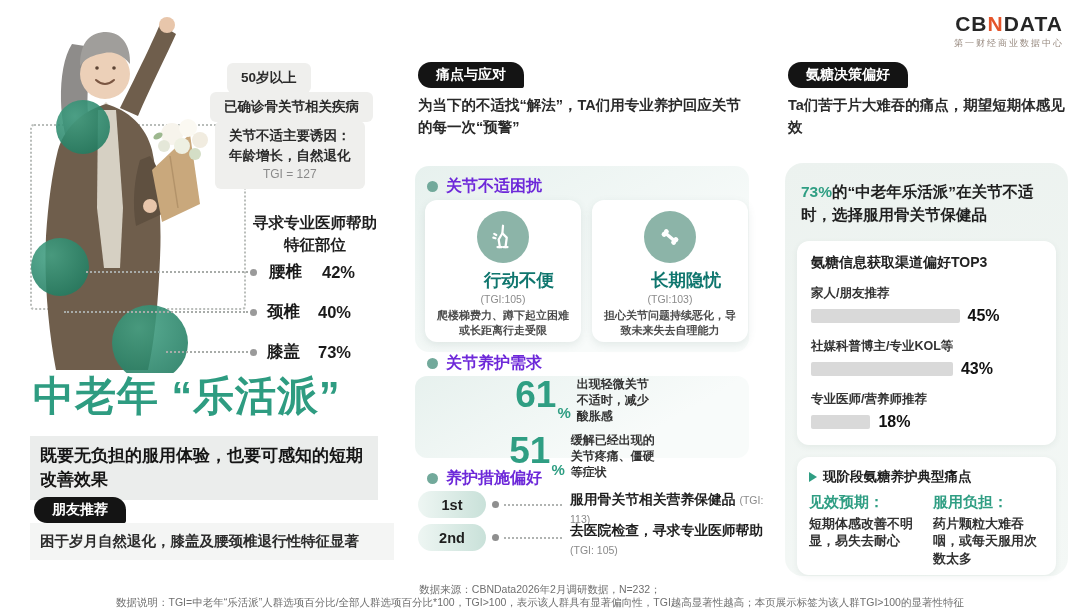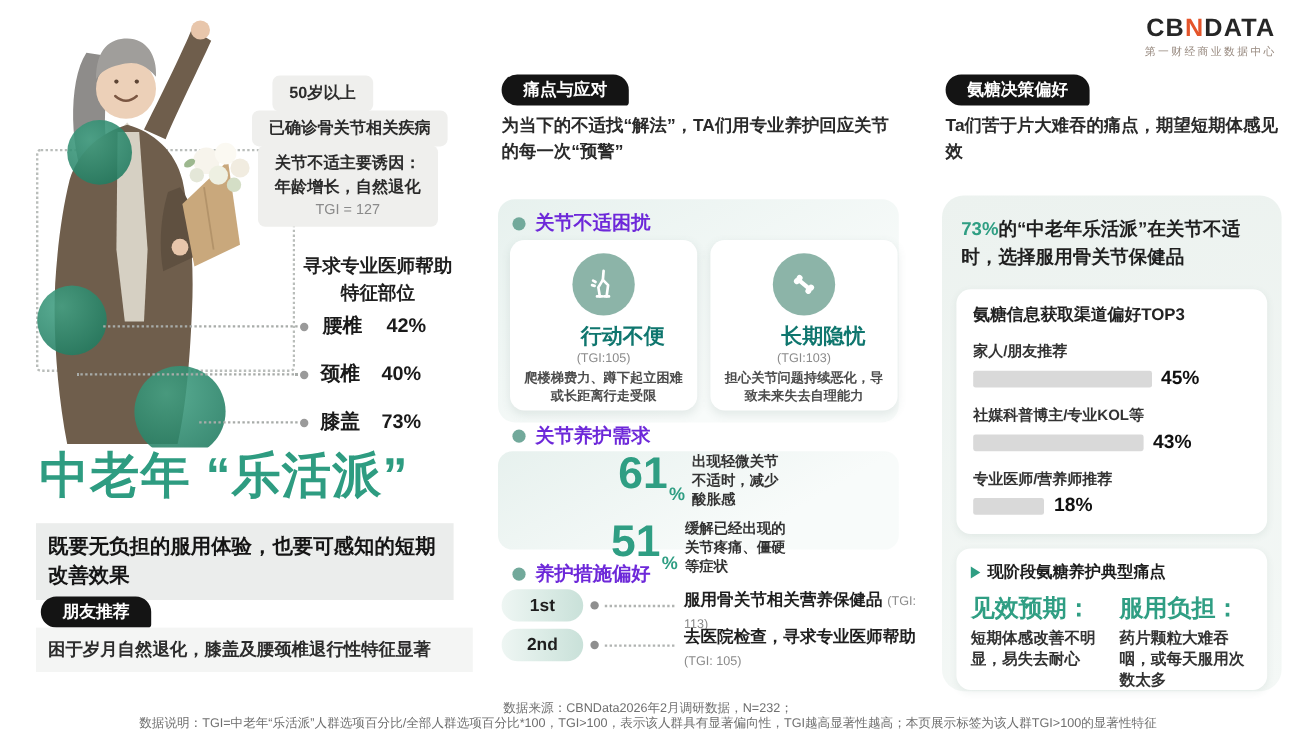--- a/index.html
+++ b/index.html
@@ -85,21 +85,21 @@
   .bar-line { display:flex; align-items:center; gap:8px; margin-top:5px; }
   .bar { height:14px; background:#d9d9d9; border-radius:2px; }
   .bar-value { font-size:16px; font-weight:800; color:#111; }
   .wc2 { margin:12px 12px 0; width:259px; height:118px; padding:11px 12px; }
   .wc2-head { display:flex; align-items:center; gap:6px; }
   .tri { width:0; height:0; border-left:8px solid #2F9E83; border-top:5px solid transparent;
          border-bottom:5px solid transparent; }
   .wc2-title { font-size:13.5px; font-weight:800; color:#1e1e1e; }
   .wc2-cols { display:flex; gap:14px; margin-top:7px; }
   .wc2-col { width:110px; }
-  .wc2-colhead { font-size:20px; font-weight:800; color:#2F9E83; }
+  .wc2-colhead { font-size:15px; font-weight:800; color:#2F9E83; }
   .wc2-colbody { font-size:13px; font-weight:600; color:#333; line-height:1.35; margin-top:3px; }
 
   
   .f-line { position:absolute; left:0; right:0; text-align:center; font-size:10.5px; color:#6f6f6f; }
 </style>
 </head>
 <body>
 
 <div class="canvas">
 

